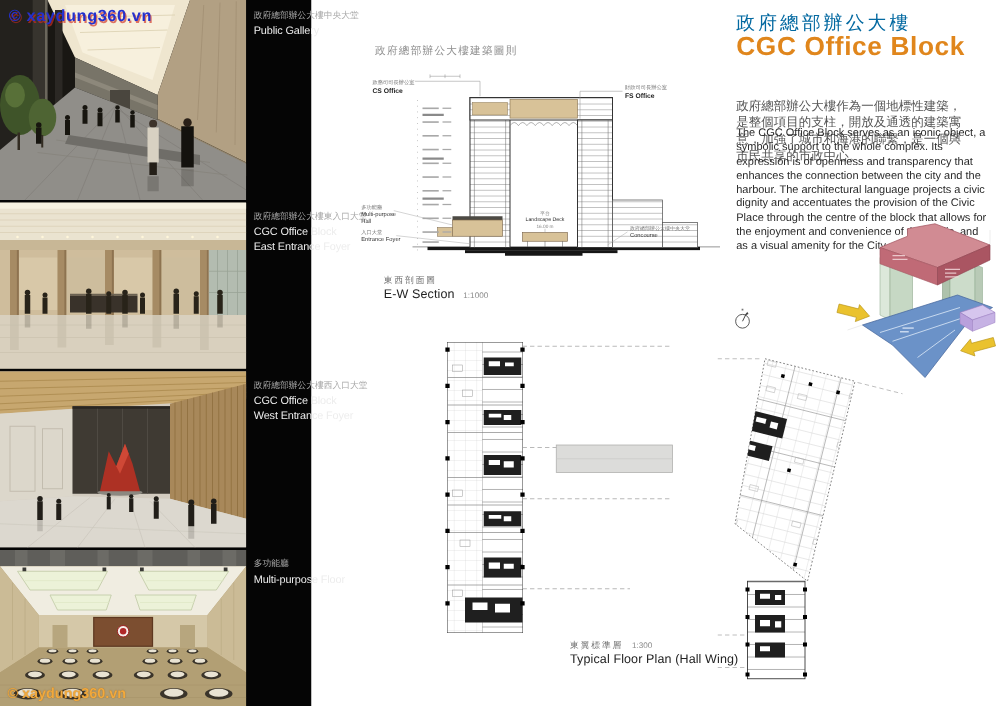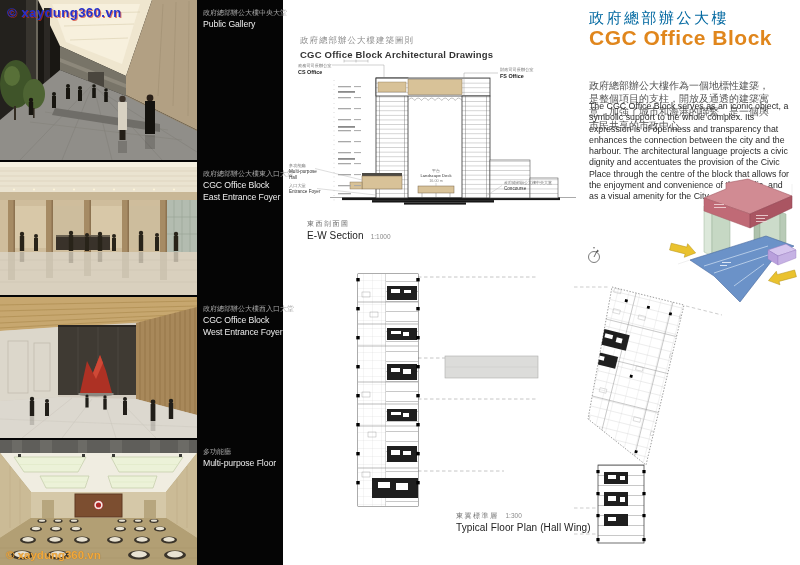--- a/index.html
+++ b/index.html
@@ -1,20 +1,20 @@
 <!DOCTYPE html>
 <html><head>
 <meta charset="utf-8">
 <style>
   html,body{margin:0;padding:0;background:#888;}
   #board{position:relative;width:800px;height:565px;background:#ffffff;overflow:hidden;
          font-family:"Liberation Sans","DejaVu Sans",sans-serif;}
   .abs{position:absolute;}
   
-  .photo-col{left:0;top:0;width:283px;height:565px;background:#050505;}
+  .photo-col{left:0;top:0;width:249px;height:565px;background:#050505;}
   .photo{left:0;display:block;}
   .plabel{left:203px;width:80px;}
   .plabel .zh{font-size:7px;color:#a8a8a8;line-height:1.35;margin-bottom:2px;white-space:nowrap;}
   .plabel .en{font-size:8.7px;color:#ededed;line-height:1.3;white-space:nowrap;letter-spacing:-0.1px;}
   
   .dt-zh{font-size:8.5px;color:#8f8f8f;letter-spacing:1px;}
   .dt-en{font-size:9.5px;font-weight:bold;color:#333;margin-top:2px;letter-spacing:.2px;}
   .cap .zh{font-size:7px;color:#6f6f6f;letter-spacing:1.5px;}
   .cap .en{font-size:10px;color:#222;margin-top:1px;letter-spacing:.1px;}
   .cap .scale{font-size:6.5px;color:#8a8a8a;margin-left:7px;letter-spacing:0;}
@@ -317,21 +317,20 @@
     </div>
     <div class="abs plabel" style="top:447px">
       <div class="zh">多功能廳</div>
       <div class="en">Multi-purpose Floor</div>
       <div class="en"></div>
     </div>
   </div>
 
   <div class="abs" style="left:300px;top:35px">
     <div class="dt-zh">政府總部辦公大樓建築圖則</div>
-    <div class="dt-en">CGC Office Block Architectural Drawings</div>
   </div>
 
   <svg class="abs" style="left:288px;top:56px" width="296" height="160" viewBox="0 0 296 160">
     <defs>
       <pattern id="fl" width="6" height="4.6" patternUnits="userSpaceOnUse">
         <rect width="6" height="4.6" fill="#fff"></rect>
         <line x1="0" y1="4.3" x2="6" y2="4.3" stroke="#8a8a8a" stroke-width="0.45"></line>
       </pattern>
       <pattern id="fl10" width="8" height="10" patternUnits="userSpaceOnUse">
         <rect width="8" height="10" fill="#fff"></rect>

